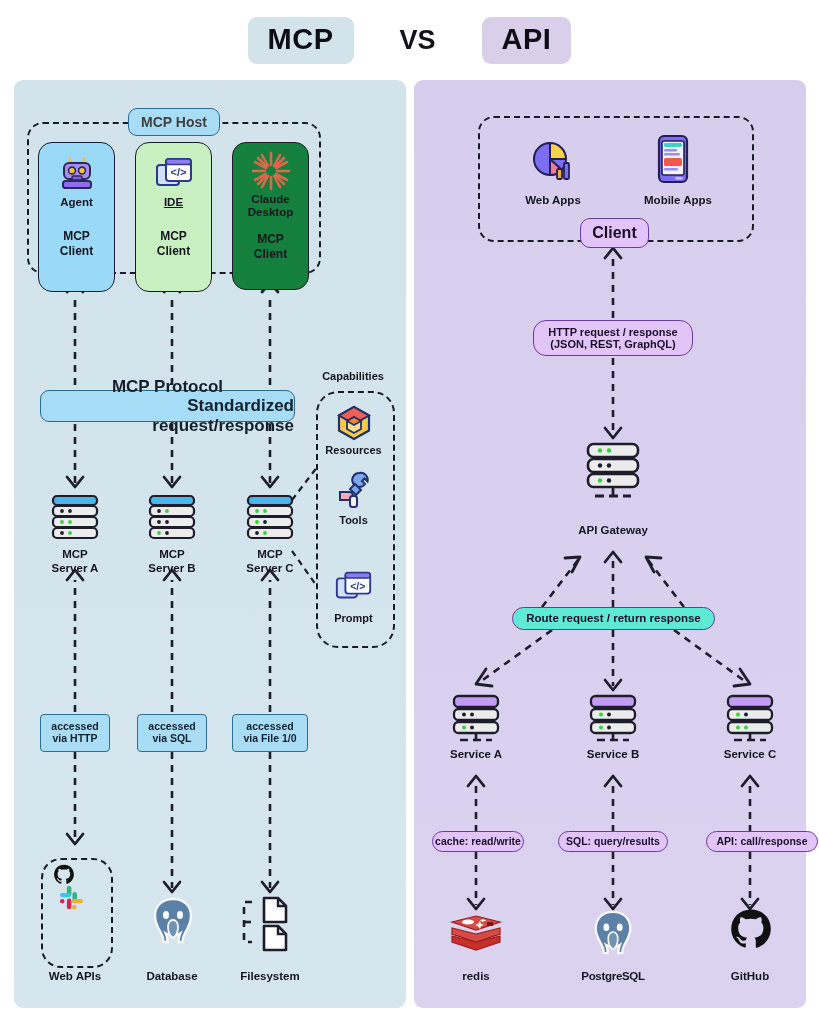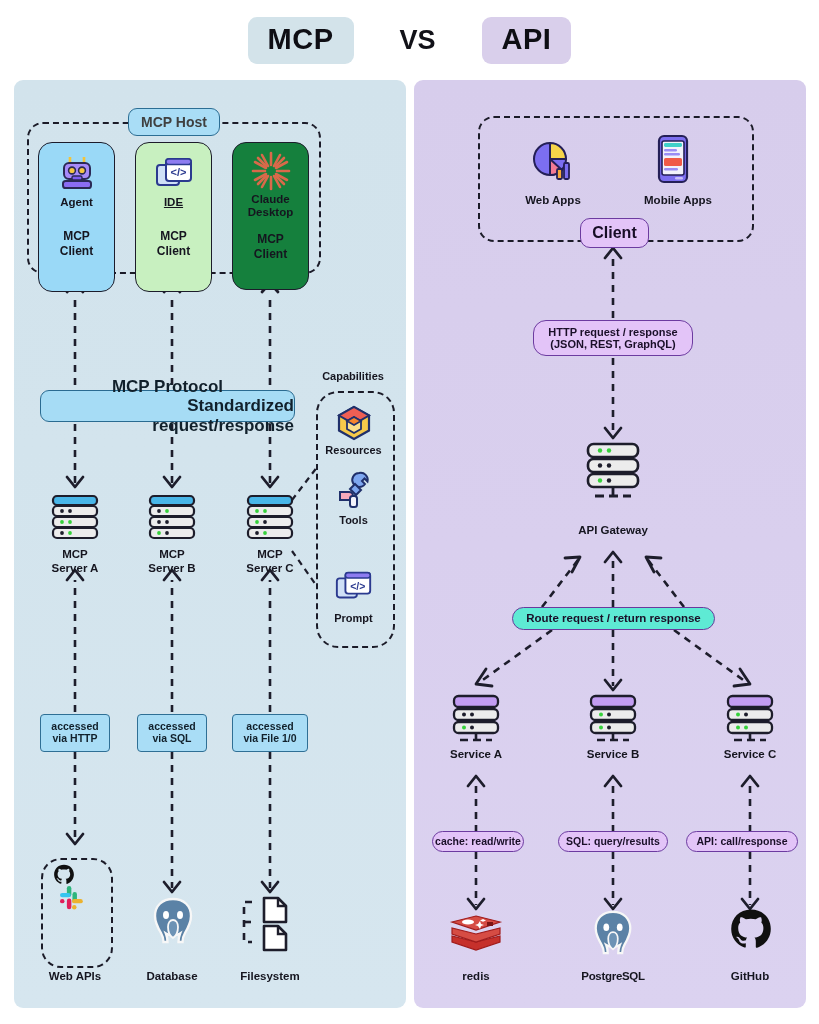--- a/index.html
+++ b/index.html
@@ -464,21 +464,21 @@
     <circle cx="14" cy="33.5" r="2" fill="#36d13b"></circle>
       <circle cx="22" cy="33.5" r="2" fill="#36d13b"></circle>
     <line x1="26" y1="39" x2="26" y2="46" stroke="#1d1d2b" stroke-width="2.6"></line>
     <line x1="10" y1="46" x2="42" y2="46" stroke="#1d1d2b" stroke-width="2.6" stroke-dasharray="8 5"></line>
   </svg>
 </div>
 <div class="node-label" style="left:700px;top:748px;width:100px;">Service C</div>
 
 <div class="pill pill-purple-lt" style="left:424px;top:831px;width:92px;height:21px;font-size:10.5px;border-radius:11px;margin-left:8px;">cache: read/write</div>
 <div class="pill pill-purple-lt" style="left:558px;top:831px;width:110px;height:21px;font-size:10.5px;border-radius:11px;">SQL: query/results</div>
-<div class="pill pill-purple-lt" style="left:686px;top:831px;width:112px;height:21px;font-size:10.5px;border-radius:11px;">API: call/response</div>
+<div class="pill pill-purple-lt" style="left:706px;top:831px;width:112px;height:21px;font-size:10.5px;border-radius:11px;">API: call/response</div>
 
 <div class="abs" style="left:448px;top:912px;">
   <svg width="56" height="48" viewBox="0 0 56 48">
     <g stroke="#a01b1b" stroke-width="1.2">
       <path d="M28 30 L52 24 v6 L28 38 L4 30 v-6z" fill="#c6302b"></path>
       <path d="M28 22 L52 16 v6 L28 30 L4 22 v-6z" fill="#d64c44"></path>
       <path d="M28 4 L52 10 L28 18 L4 10z" fill="#d64c44"></path>
     </g>
     <ellipse cx="20" cy="10" rx="6" ry="2.6" fill="#ffffff"></ellipse>
     <path d="M35 7 l3 1.4 -3 1.4 -3 -1.4z" fill="#ffffff"></path>

